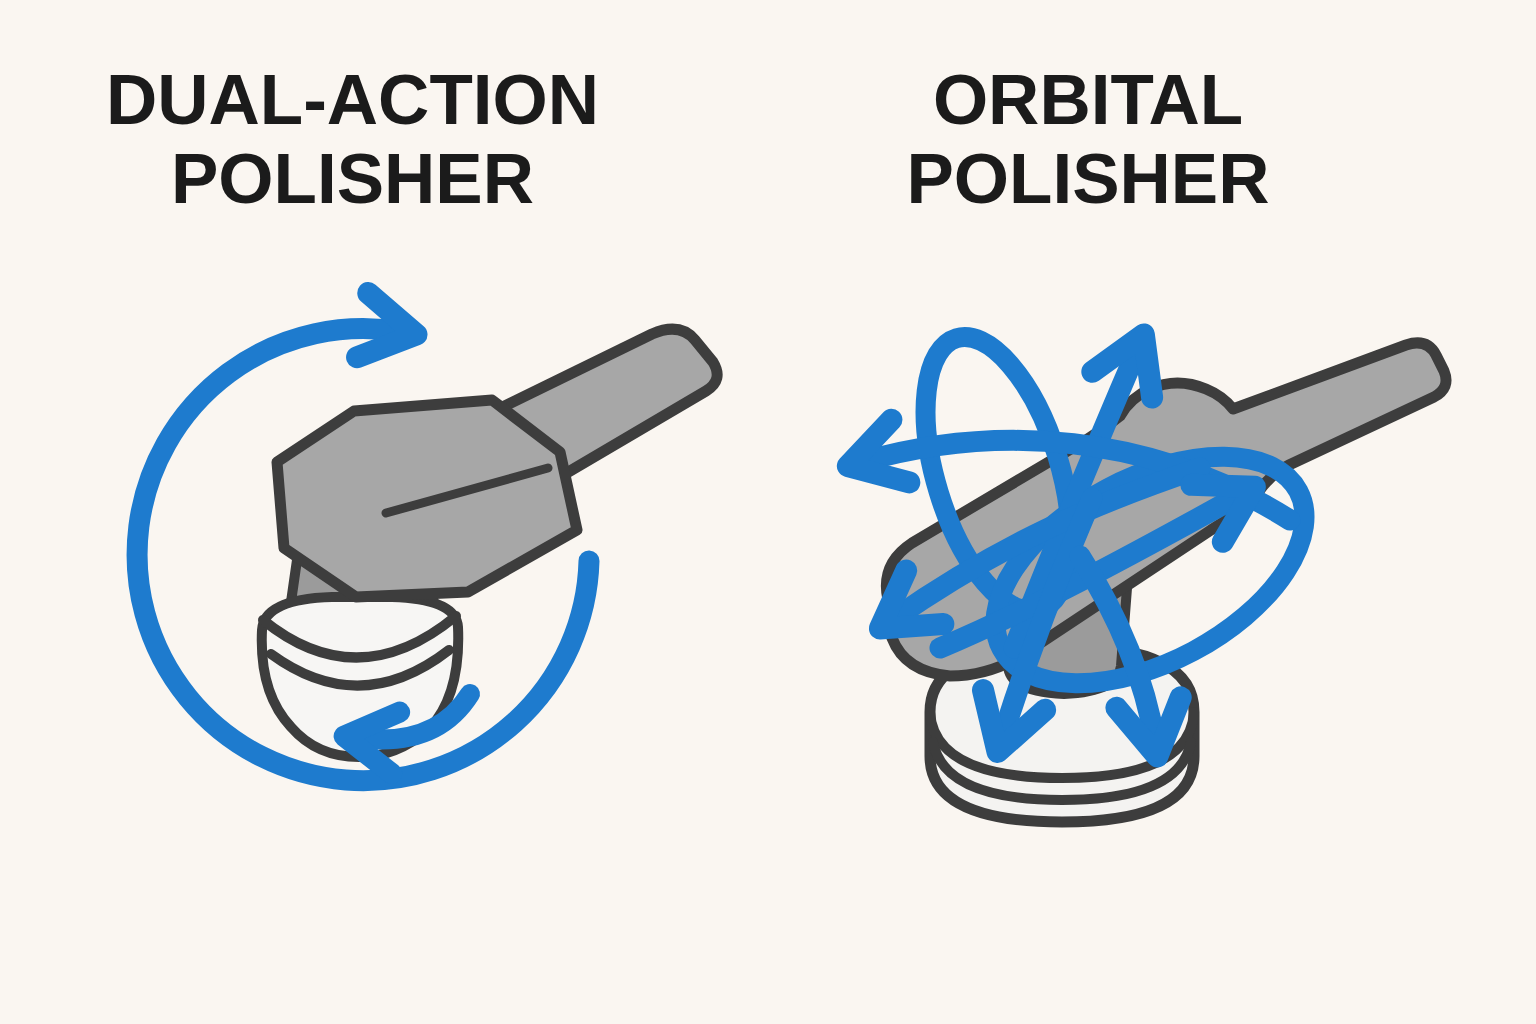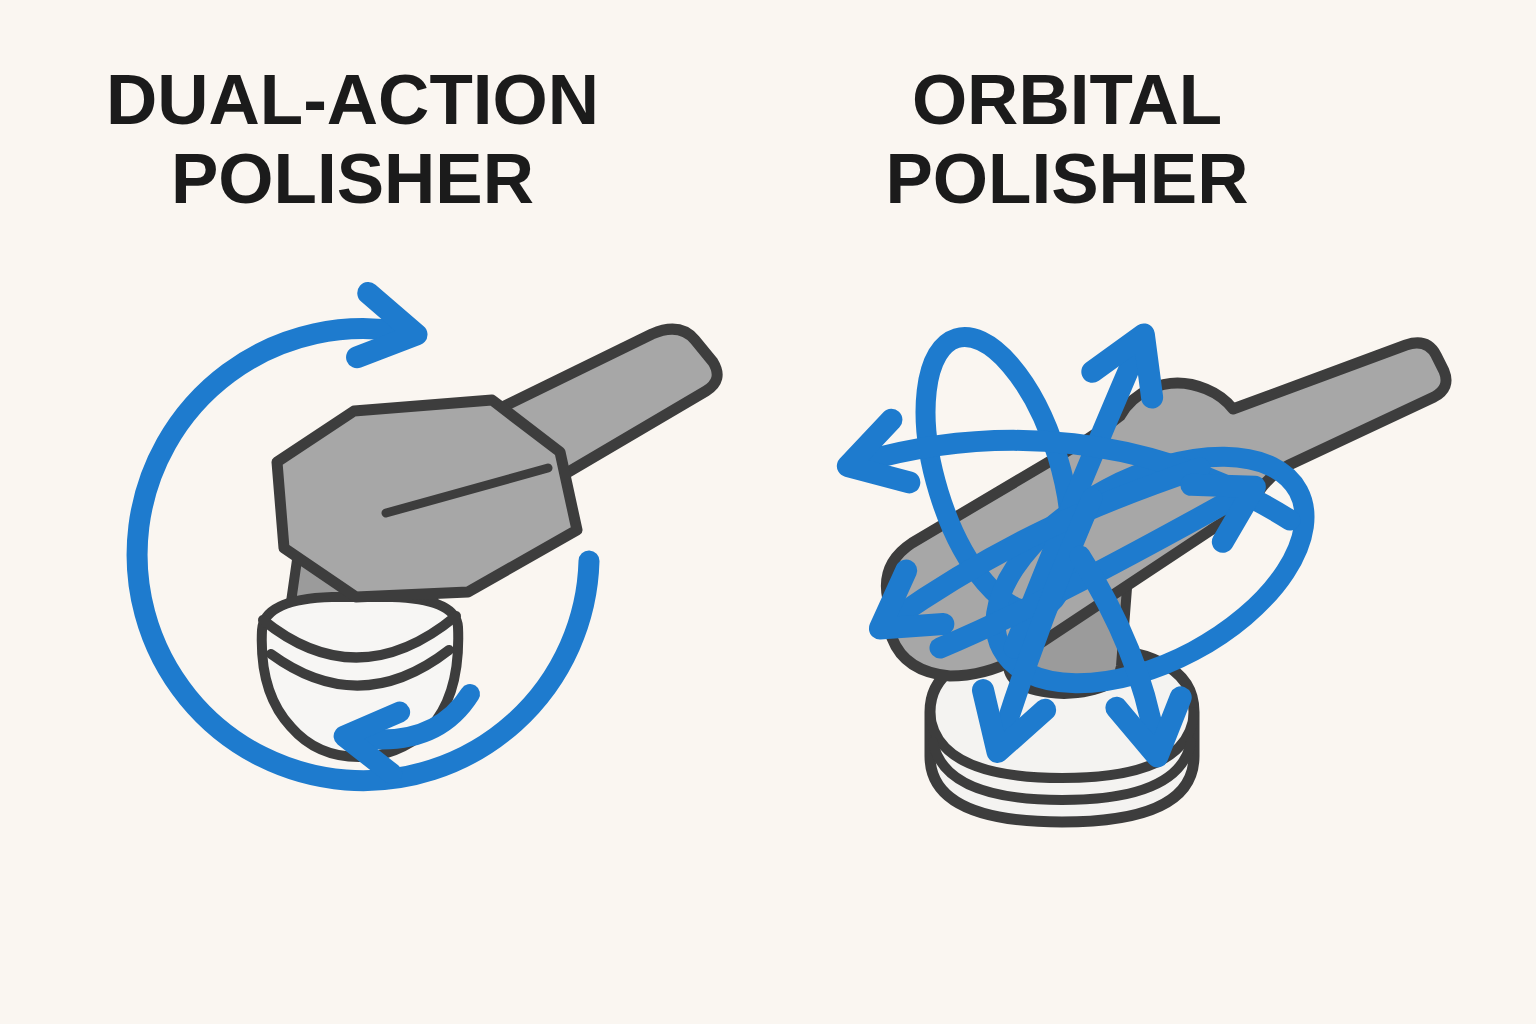--- a/index.html
+++ b/index.html
@@ -8,21 +8,21 @@
     font-family:"Liberation Sans","DejaVu Sans",sans-serif;
     width:1536px;height:1024px;overflow:hidden;
   }
   .canvas{position:relative;width:1536px;height:1024px;background:var(--c-background,#faf6f1);}
   .title{
     position:absolute;top:60px;text-align:center;
     color:var(--c-text,#1b1b1b);
     font-weight:700;font-size:71px;line-height:79px;letter-spacing:0px;
   }
   .title-left{left:90px;width:525px;}
-  .title-right{left:804px;width:526px;}
+  .title-right{left:825px;width:526px;}
   svg{position:absolute;left:0;top:0;}
   .blue{stroke:var(--c-arrow-blue,#1e7bce);fill:none;stroke-linecap:round;stroke-linejoin:round;}
   .w21{stroke-width:21px;}
   .w20{stroke-width:20px;}
   .dev{stroke:var(--c-outline,#3d3d3d);stroke-linejoin:round;stroke-linecap:round;}
   .gray{fill:var(--c-tool-gray,#a7a7a7);}
   .gray2{fill:var(--c-tool-gray-dark,#9b9b9b);}
   .padfill{fill:var(--c-pad-white,#f7f6f4);}
   .padfill2{fill:var(--c-pad-white-right,#f4f3f1);}
   .nofill{fill:none;}

